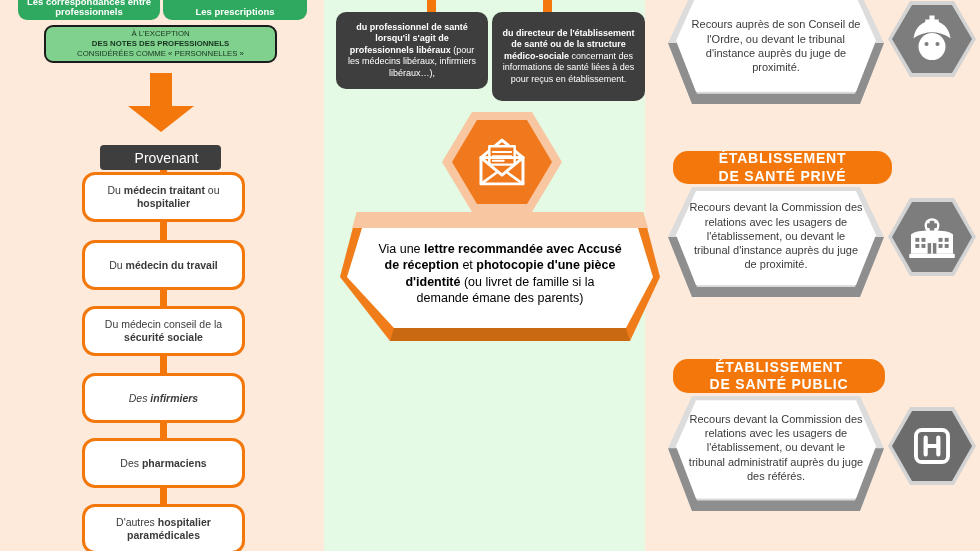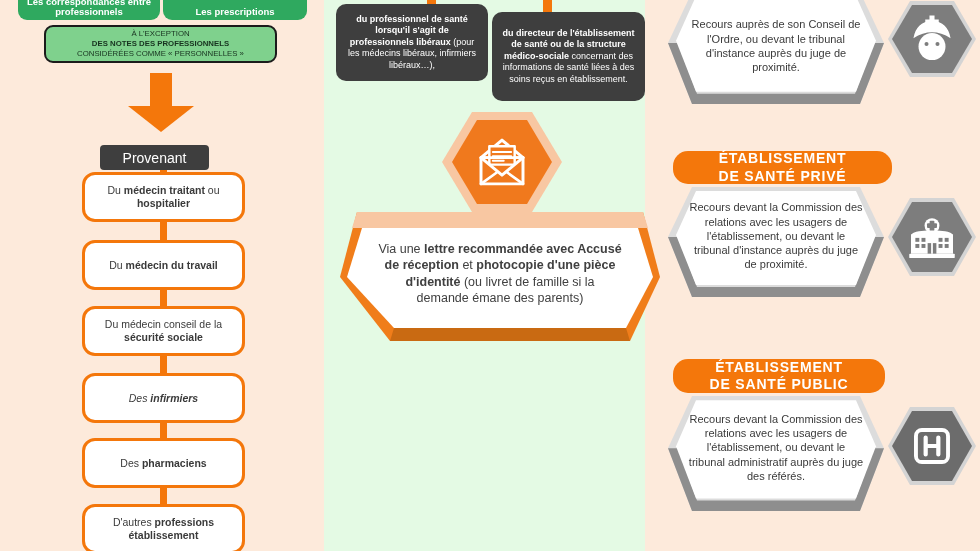--- a/index.html
+++ b/index.html
@@ -39,21 +39,21 @@
   .dark-note{
     background:#3e3e3e;color:#fff;border-radius:10px;box-sizing:border-box;
     display:flex;align-items:center;justify-content:center;text-align:center;
     font-size:9px;line-height:1.28;padding:6px 7px;
   }
   .hexflat{clip-path:polygon(25% 0,75% 0,100% 50%,75% 100%,25% 100%,0 50%);}
   .env-outer{background:#f8c7a2;display:flex;align-items:center;justify-content:center;}
   .env-inner{background:#f0791d;display:flex;align-items:center;justify-content:center;}
   .letter-text{
     display:flex;align-items:center;justify-content:center;text-align:center;
-    color:#404040;font-size:12.5px;line-height:1.32;
+    color:#000000;font-size:12.5px;line-height:1.32;
   }
   
   .sec-header{
     background:#f4770b;color:#fff;border-radius:15px;
     display:flex;flex-direction:column;align-items:center;justify-content:center;
     font-weight:bold;font-size:14px;letter-spacing:.8px;line-height:1.25;text-align:center;
   }
   .recourse-text{
     position:absolute;left:20px;right:20px;top:0;bottom:12px;
     display:flex;align-items:center;justify-content:center;text-align:center;
@@ -82,53 +82,53 @@
     <div>CONSIDÉRÉES COMME « PERSONNELLES »</div>
   </div>
 
   <div class="abs" style="left:128px;top:73px;width:66px;height:59px;">
     <div class="abs arrow-stem" style="left:22px;top:0;width:22px;height:34px;"></div>
     <div class="abs arrow-head" style="left:0;top:33px;"></div>
   </div>
 
   <div class="abs vline" style="left:160px;top:160px;width:7px;height:380px;"></div>
 
-  <div class="abs provenant" style="left:100px;top:145px;width:109px;height:25px;">
+  <div class="abs provenant" style="left:100px;top:145px;width:109px;height:25px;padding-left:12px;">
     <span>Provenant</span>
   </div>
 
   <div class="abs src-box" style="left:82px;top:172px;width:163px;height:50px;">
     <div class="txt"><span>Du </span><b>médecin traitant</b><span> ou </span><b>hospitalier</b></div>
   </div>
   <div class="abs src-box" style="left:82px;top:240px;width:163px;height:50px;">
     <div class="txt"><span>Du </span><b>médecin du travail</b></div>
   </div>
   <div class="abs src-box" style="left:82px;top:306px;width:163px;height:50px;">
     <div class="txt"><span>Du médecin conseil de la </span><b>sécurité sociale</b></div>
   </div>
   <div class="abs src-box" style="left:82px;top:373px;width:163px;height:50px;font-style:italic;">
     <div class="txt"><span>Des </span><b>infirmiers</b></div>
   </div>
   <div class="abs src-box" style="left:82px;top:438px;width:163px;height:50px;">
     <div class="txt"><span>Des </span><b>pharmaciens</b></div>
   </div>
   <div class="abs src-box" style="left:82px;top:504px;width:163px;height:50px;">
-    <div class="txt"><span>D'autres </span><b>professions établissement</b></div>
+    <div class="txt"><span>D'autres </span><b>hospitalier paramédicales</b></div>
   </div>
 
   <div class="abs green-panel" style="left:324px;top:0;width:321px;height:551px;"></div>
 
   <div class="abs vline" style="left:427px;top:0;width:9px;height:15px;"></div>
   <div class="abs vline" style="left:543px;top:0;width:9px;height:15px;"></div>
 
-  <div class="abs dark-note" style="left:336px;top:4px;width:152px;height:77px;">
+  <div class="abs dark-note" style="left:336px;top:12px;width:152px;height:77px;">
     <div><b>du professionnel de santé lorsqu'il s'agit de professionnels libéraux</b><span> (pour les médecins libéraux, infirmiers libéraux…),</span></div>
   </div>
   <div class="abs dark-note" style="left:492px;top:12px;width:153px;height:89px;">
-    <div><b>du directeur de l'établissement de santé ou de la structure médico-sociale</b><span> concernant des informations de santé liées à des soins reçus en établissement.</span></div>
+    <div><b>du directeur de l'établissement de santé ou de la structure médico-sociale</b><span> concernant des informations de santé liées à des pour reçus en établissement.</span></div>
   </div>
 
   <div class="abs env-outer hexflat" style="left:442px;top:112px;width:120px;height:100px;">
     <div class="env-inner hexflat" style="width:100px;height:84px;">
       <svg viewBox="0 0 64 64" width="56" height="56">
         <g fill="none" stroke="#ffffff" stroke-width="3.4" stroke-linejoin="round" stroke-linecap="round">
           <path d="M32 7 L56 27 L8 27 Z"></path>
           <rect x="17.5" y="14" width="29" height="21" fill="#f0791d" stroke-width="2.8"></rect>
           <path d="M21.5 20.5 H42.5 M21.5 25.5 H42.5 M21.5 30.5 H34" stroke-width="2.2"></path>
           <path d="M8 27 L32 47 L56 27 L56 57 L8 57 Z" fill="#f0791d" stroke="none"></path>

